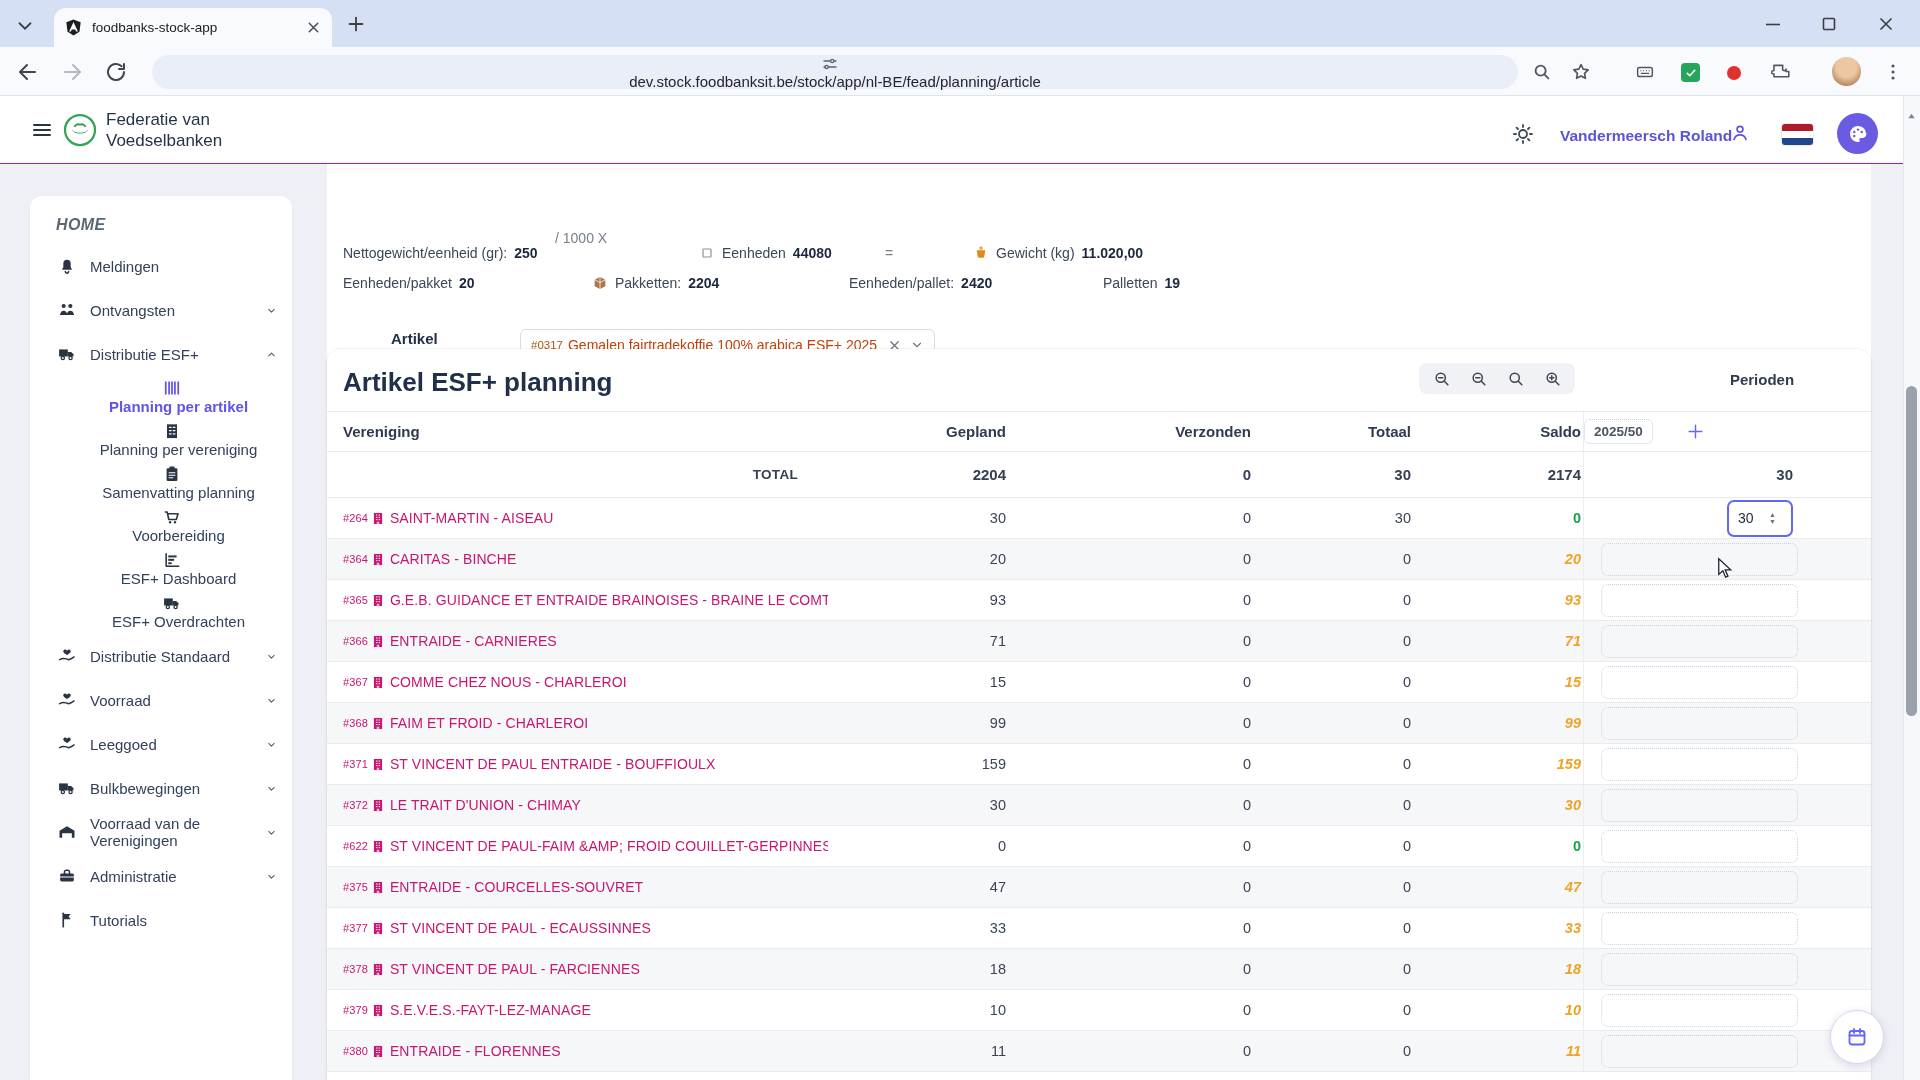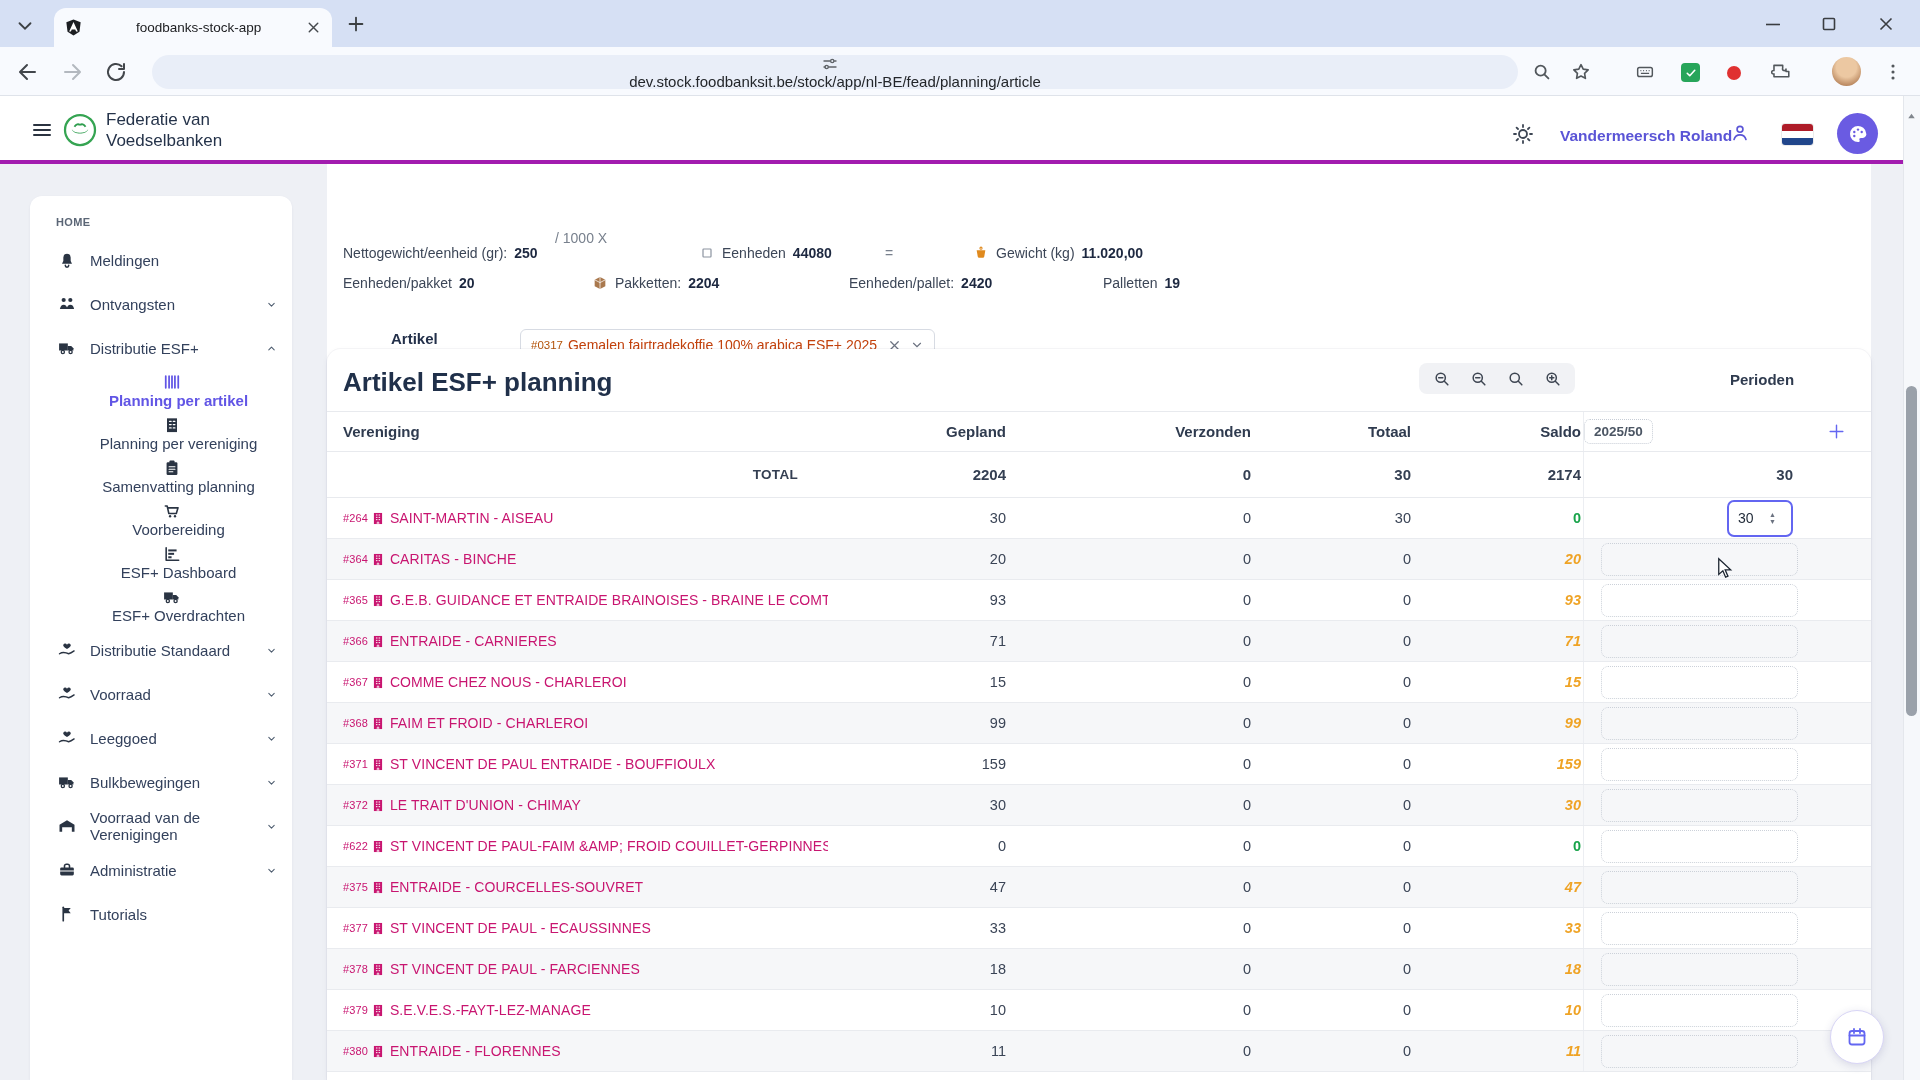--- a/index.html
+++ b/index.html
@@ -10,21 +10,21 @@
   }
   svg { display:block; }
   .ico { display:inline-flex; align-items:center; justify-content:center; }
 
   
   .tabstrip { position:absolute; top:0; left:0; right:0; height:47px; background:#d6e0f4; }
   .tabsearch { position:absolute; left:14px; top:15px; width:22px; height:22px; color:#3c4043; }
   .tab { position:absolute; left:54px; top:8px; width:278px; height:39px; background:#f8fafe;
          border-radius:12px 12px 0 0; display:flex; align-items:center; padding:0 10px; }
   .tab-favicon { width:19px; height:19px; margin-right:9px; }
-  .tab-title { font-size:13.5px; color:#202124; flex:1; white-space:nowrap; overflow:hidden;margin-left:44px; }
+  .tab-title { font-size:13.5px; color:#202124; flex:1; white-space:nowrap; overflow:hidden; }
   .tab-close { width:17px; height:17px; color:#45494d; margin-left:6px; }
   .newtab { position:absolute; left:345px; top:13px; width:22px; height:22px; color:#3c4043; }
   .wctl { position:absolute; top:12px; width:24px; height:24px; color:#3a3d41; }
   .toolbar { position:absolute; top:47px; left:0; right:0; height:49px; background:#f8fafe;
              border-bottom:1px solid #dfe3ea; }
   .navbtn { position:absolute; top:13px; width:24px; height:24px; color:#42464b; }
   .navbtn.dis { color:#b3b8bf; }
   .urlpill { position:absolute; left:152px; top:8px; width:1366px; height:34px; background:#e9eef8;
              border-radius:17px; display:flex; align-items:center; padding:0 14px;flex-direction:column; }
   .siteinfo { width:18px; height:18px; color:#5f6368; margin-right:10px; }
@@ -32,38 +32,38 @@
   .tbico { position:absolute; top:14px; width:22px; height:22px; color:#52575c; }
   .ext-green { position:absolute; top:16px; width:19px; height:19px; border-radius:4px; background:#27a55a;
                color:#fff; display:flex; align-items:center; justify-content:center; }
   .ext-green svg { width:12px; height:12px; }
   .ext-red { position:absolute; top:19px; width:14px; height:14px; border-radius:50%; background:#e03131; }
   .avatar { position:absolute; top:10px; width:29px; height:29px; border-radius:50%;
             background:radial-gradient(circle at 50% 35%, #ecc8a2 0 42%, #b9875f 78%, #8a5f3f); }
 
   
   .appheader { position:absolute; top:96px; left:0; right:0; height:68px; background:#fff;
-               border-bottom:4px solid #a21caf; }
+               border-bottom:1px solid #a21caf; }
   .hamburger { position:absolute; left:30px; top:23px; width:24px; height:22px; color:#2b3340; }
   .orglogo { position:absolute; left:62px; top:16px; width:36px; height:36px; }
   .orgname { position:absolute; left:106px; top:13px; font-size:17px; line-height:21px; color:#25334a; }
   .sun { position:absolute; left:1511px; top:122px; width:24px; height:24px; color:#3d4654; }
   .username { position:absolute; left:1560px; top:127px; font-size:15.5px; font-weight:700; color:#5a54d6; }
   .personico { position:absolute; left:1729px; top:122px; width:22px; height:22px; color:#5a54d6; }
   .flag { position:absolute; left:1782px; top:124px; width:31px; height:21px; border-radius:3px; overflow:hidden;
           box-shadow:0 0 0 1px rgba(0,0,0,.08); }
   .flag div { height:7px; }
   .palettebtn { position:absolute; left:1837px; top:113px; width:41px; height:41px; border-radius:50%;
                 background:#6a5be2; display:flex; align-items:center; justify-content:center; }
   .palettebtn svg { width:24px; height:24px; }
 
   
   .sidebar { position:absolute; left:30px; top:196px; width:262px; bottom:0; background:#fff;
              border-radius:12px 12px 0 0; box-shadow:0 1px 3px rgba(25,39,70,.06); padding-top:14px; }
-  .sb-section { padding:6px 0 10px 26px; font-size:11px; font-weight:700; letter-spacing:.4px; color:#5b6676; }
+  .sb-section { padding:6px 0 10px 26px; font-size:16px; font-weight:700; letter-spacing:.4px; color:#5b6676;font-style:italic; }
   .sb-item { display:flex; align-items:center; min-height:44px; padding:2px 14px 2px 27px; cursor:pointer;
              color:#33415c; font-size:15px; }
   .sb-item .ic { width:20px; height:20px; margin-right:13px; flex:none; color:#2a3443; }
   .sb-item .lbl { flex:1; line-height:17px; }
   .sb-item .chev { width:13px; height:13px; color:#4b5a6d; flex:none; }
   .sb-item.child { padding-left:49px; min-height:43px; font-size:15px;flex-direction:column; }
   .sb-item.active { color:#6155e5; font-weight:700; }
   .sb-item.active .ic { color:#6155e5; }
 
   
@@ -98,21 +98,21 @@
   .p-tools .ic { width:20px; height:20px; color:#3e4document652; color:#3e4652; }
   .p-perioden { position:absolute; left:1330px; top:22px; width:210px; text-align:center; font-size:15px;
                 font-weight:600; color:#2f3b4f; }
 
   .grid { display:grid; grid-template-columns:501px 180px 245px 160px 170px 288px; align-items:center; }
   .thead { position:absolute; top:62px; left:0; right:0; height:41px; border-top:1px solid #e8eaee;
            border-bottom:1px solid #e8eaee; font-size:15px; font-weight:600; color:#2f3b4f; }
   .thead .c1 { padding-left:16px; }
   .num { text-align:right; padding-right:2px; }
   .pcol { border-left:1px solid #eceef2; height:100%; position:relative; display:flex; align-items:center; }
-  .phead { justify-content:space-between; padding-right:25px; gap:33px; }
+  .phead { justify-content:flex-start; padding-right:25px; gap:33px; }
   .pchip { border:1.5px dotted #c7cdd6; border-radius:6px; padding:4px 9px; font-size:13.5px; color:#4b5563; }
   .pplus { width:19px; height:19px; color:#6366f1; }
 
   .trow-total { position:absolute; top:103px; left:0; right:0; height:46px; border-bottom:1px solid #e8eaee;
                 font-size:15px; color:#343f52; font-weight:600; }
   .trow-total .c1 { text-align:right; padding-right:30px; font-size:13.5px; letter-spacing:.3px; }
   .trow-total .pval { width:100%; text-align:right; padding-right:78px; }
 
   .rows { position:absolute; top:149px; left:0; right:0; bottom:0; overflow:hidden; }
   .trow { height:41px; border-bottom:1px solid #e9ebef; font-size:14.5px; color:#3a4456; }

